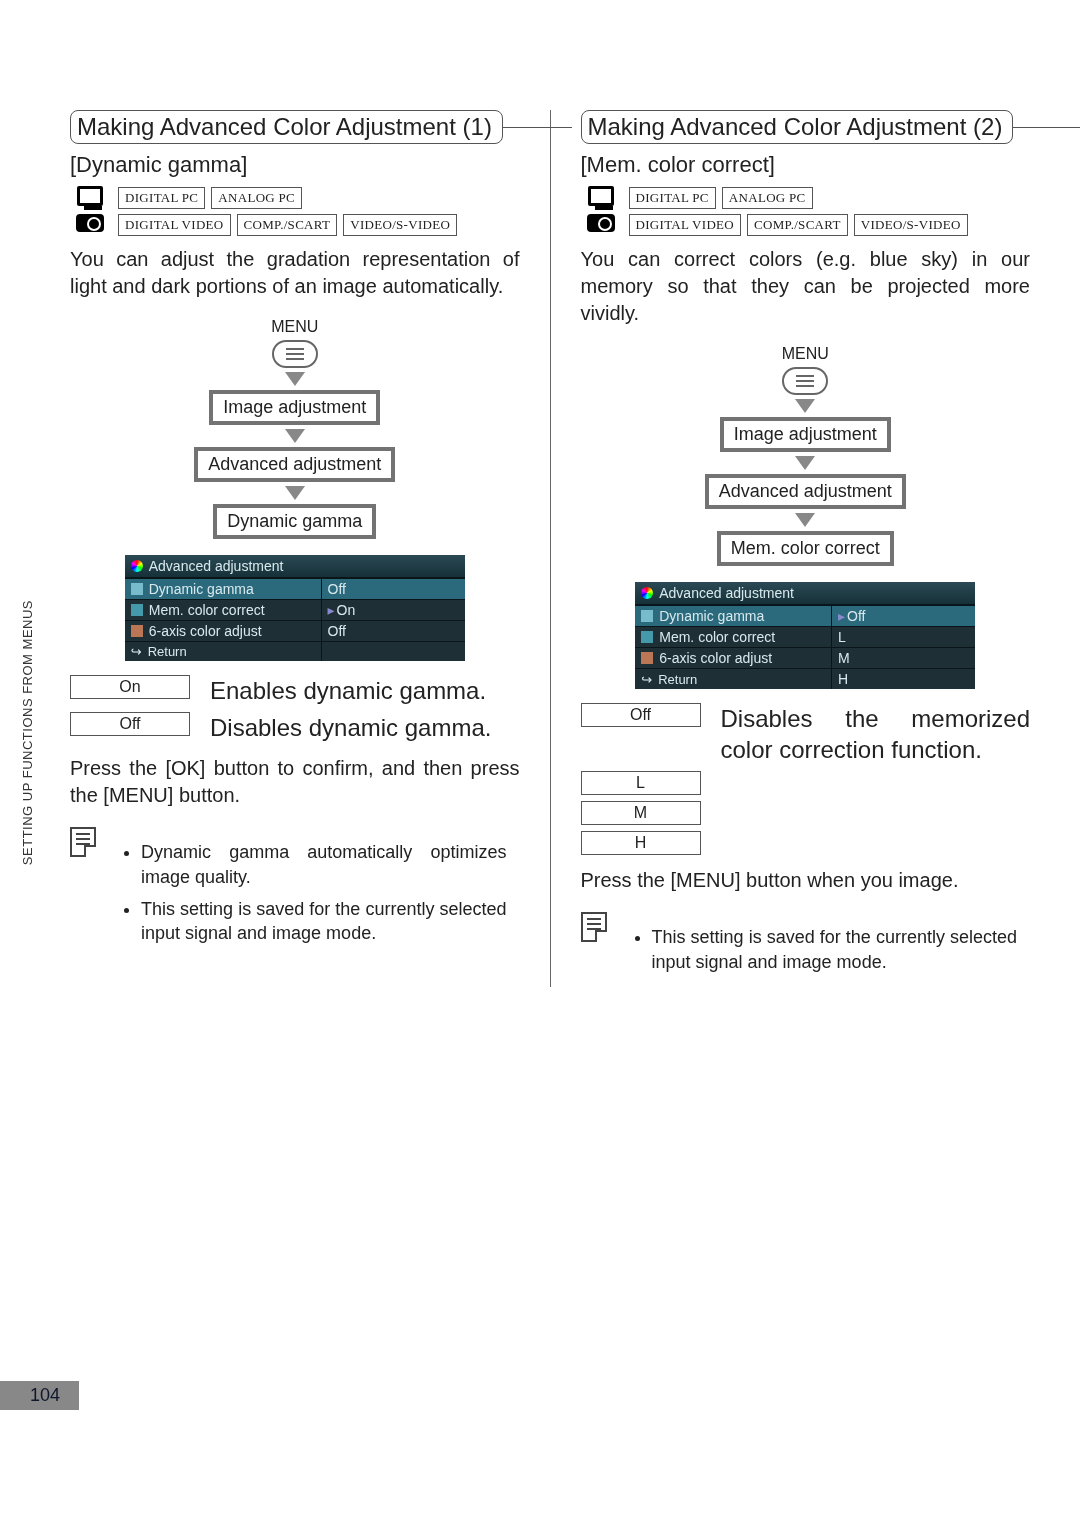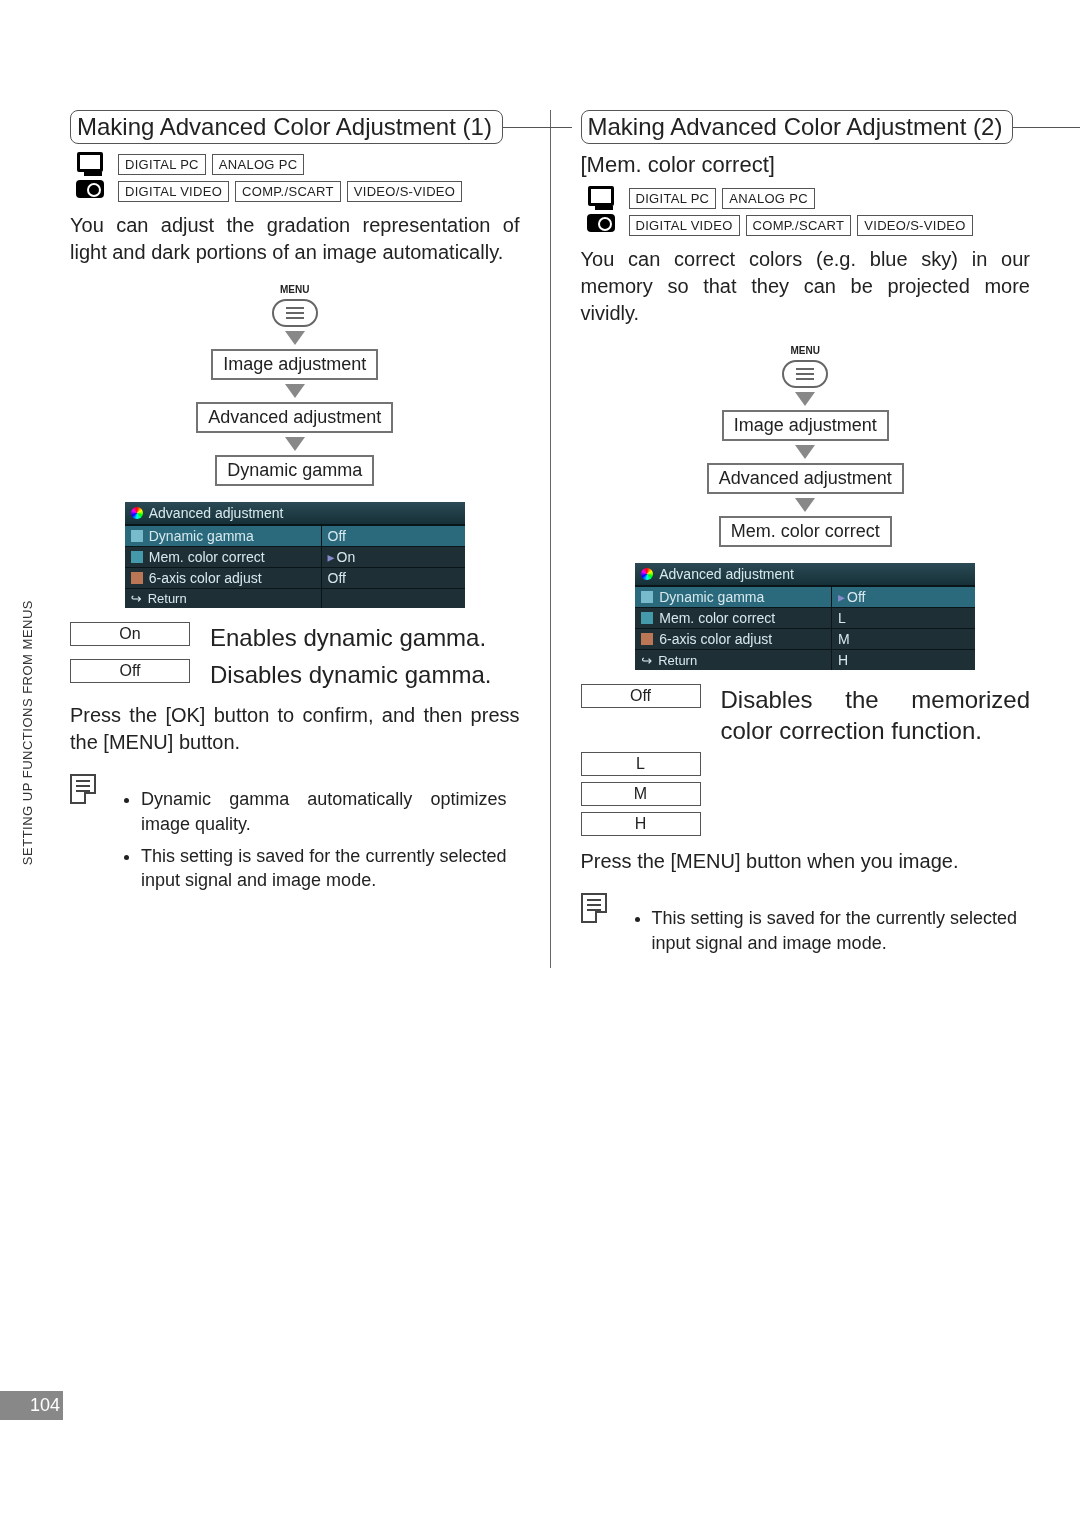--- a/index.html
+++ b/index.html
@@ -42,41 +42,41 @@
   .badge-row { display: flex; align-items: center; gap: 8px; margin: 4px 0; }
   .icon-holder { width: 40px; text-align: center; }
   .icon-monitor {
     display: inline-block; width: 26px; height: 20px; border: 3px solid #000; border-radius: 2px; position: relative;
   }
   .icon-monitor::after { content:""; position:absolute; bottom:-7px; left:4px; width:18px; height:4px; background:#000; }
   .icon-disc {
     display:inline-block; width:28px; height:18px; background:#000; border-radius:4px; position:relative;
   }
   .icon-disc::before { content:""; position:absolute; right:3px; top:3px; width:10px; height:10px; border:2px solid #fff; border-radius:50%; }
-  .badges { display:flex; gap:6px; flex-wrap:wrap; }
+  .badges { display:flex; gap:6px; flex-wrap:wrap;font-family:Liberation Serif, serif; }
   .badge {
     border: 1px solid #555;
     font-size: 13px;
     padding: 2px 6px;
     letter-spacing: 0.3px;
     white-space: nowrap;
   }
   .body-text { font-size: 20px; text-align: justify; margin: 10px 0 18px 0; line-height: 1.35; }
   .flow { display: flex; flex-direction: column; align-items: center; gap: 4px; margin: 10px 0 16px 0; }
-  .menu-label { font-size: 10px; font-weight: bold; }
+  .menu-label { font-size: 16px; font-weight: normal; }
   .menu-btn {
     width: 46px; height: 28px; border: 2px solid #666; border-radius: 14px;
     display: flex; align-items: center; justify-content: center;
   }
   .menu-lines { display:flex; flex-direction:column; gap:3px; }
   .menu-lines span { display:block; width:18px; height:2px; background:#666; }
   .arrow-down {
     width: 0; height: 0; border-left: 10px solid transparent; border-right: 10px solid transparent; border-top: 14px solid #888;
   }
-  .flow-box { border: 2px solid #737373; padding: 3px 10px; font-size: 18px; }
+  .flow-box { border: 4px solid #737373; padding: 3px 10px; font-size: 18px; }
   .osd {
     background: #1e2f36; color: #d8e9ee; width: 340px; margin: 8px auto 14px auto; font-size: 14px;
   }
   .osd-title {
     background: linear-gradient(#2b4a55,#163038);
     padding: 3px 6px; display:flex; align-items:center; gap:6px; border-bottom:1px solid #0a1519;
   }
   .osd-title .wheel { width:12px;height:12px;border-radius:50%;background:conic-gradient(red,yellow,lime,cyan,blue,magenta,red); }
   .osd-row { display:flex; border-top:1px solid #0a1519; }
   .osd-row.sel { background:#2b6a7c; }
@@ -99,37 +99,38 @@
   .note-list ul { margin:13px; padding-left:18px; }
   .note-list li { margin-bottom:8px; }
   .side-tab {
     position:absolute; left:20px; top:600px;
     writing-mode: vertical-rl; text-orientation: mixed;
     font-size:13px; letter-spacing:0.5px;
     transform: rotate(180deg);
     color:#333;
   }
   .page-num-bar {
-    position:absolute; left:0; bottom:30px; background:#888; color:#ffffff;
-    font-size:18px; padding:4px 3px 4px 30px;
+    position:absolute; left:0; bottom:40px; background:#888; color:#0f172a;
+    font-size:18px; padding:4px 19px 4px 30px;
   }
 </style>
 </head>
 <body>
 
 <div class="page">
 
   <div class="side-tab">SETTING UP FUNCTIONS FROM MENUS</div>
 
   <div class="cols">
 
     <div class="col">
       <div class="section-title-row">
         <span class="section-title">Making Advanced Color Adjustment (1)</span>
       </div>
+      <div class="subhead">[Dynamic gamma]</div>
 
       <div class="badge-row">
         <div class="icon-holder"><span class="icon-monitor"></span></div>
         <div class="badges">
           <span class="badge">DIGITAL PC</span>
           <span class="badge">ANALOG PC</span>
         </div>
       </div>
       <div class="badge-row">
         <div class="icon-holder"><span class="icon-disc"></span></div>

